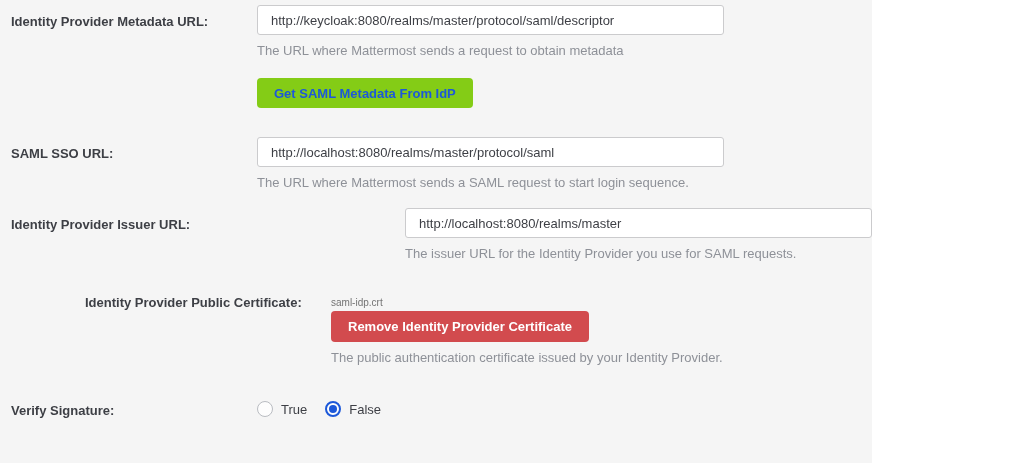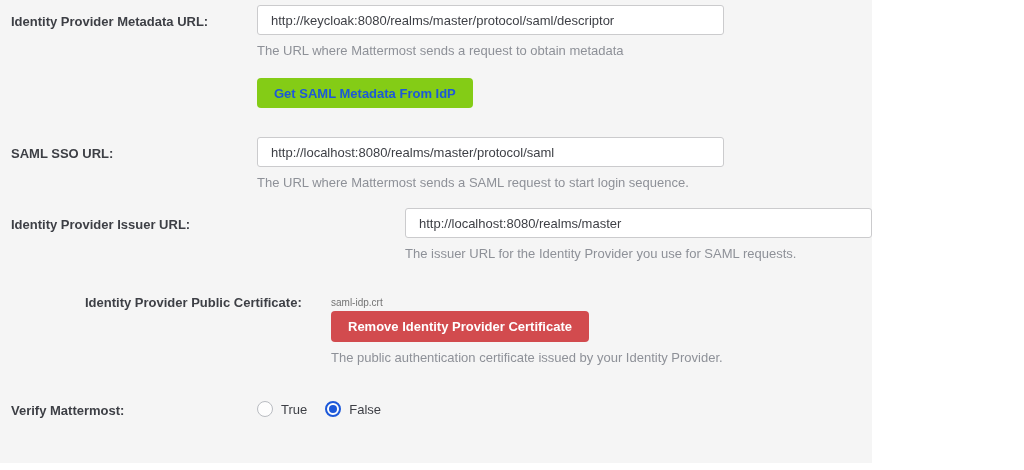--- a/index.html
+++ b/index.html
@@ -153,21 +153,21 @@
   <div class="form-row row-4">
     <div class="label-col">Identity Provider Public Certificate:</div>
     <div class="control-col">
       <div class="file-name">saml-idp.crt</div>
       <button class="btn btn-danger">Remove Identity Provider Certificate</button>
       <div class="help-text">The public authentication certificate issued by your Identity Provider.</div>
     </div>
   </div>
 
   <div class="form-row row-5">
-    <div class="label-col">Verify Mattermost:</div>
+    <div class="label-col">Verify Signature:</div>
     <div class="control-col">
       <div class="radio-group">
         <span class="radio-option">
           <span class="radio-circle"></span>
           <span class="radio-label">True</span>
         </span>
         <span class="radio-option">
           <span class="radio-circle selected"></span>
           <span class="radio-label">False</span>
         </span>

